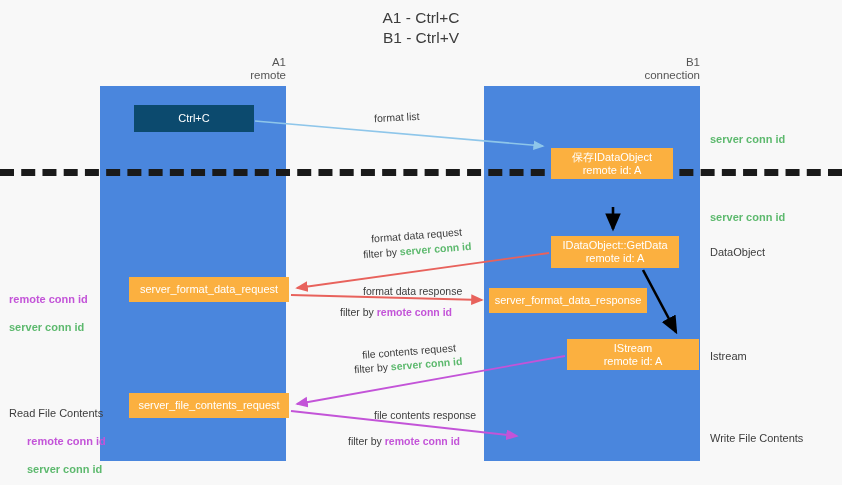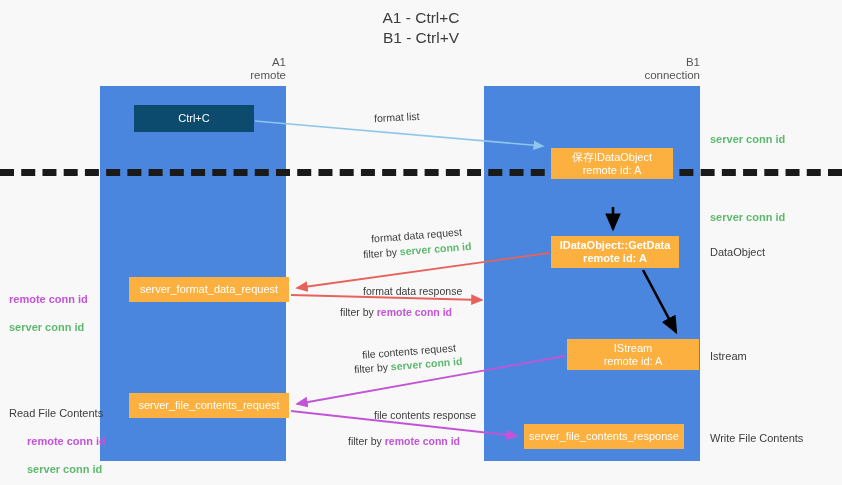--- a/index.html
+++ b/index.html
@@ -72,21 +72,21 @@
     justify-content: center;
     white-space: pre-line;
     padding: 2px 4px;
   }
   .node.green { background: #0c4a6e; }
   .node.orange { background: #fbb040; }
 
   #nodeCtrlC    { left: 134px; top: 105px; width: 120px; height: 27px; }
   #nodeSaveIDO  { left: 551px; top: 132px; width: 122px; height: 31px; margin-top: 16px; }
   #nodeCtrlV    { left: 553px; top: 180px; width: 120px; height: 26px; }
-  #nodeGetData  { left: 551px; top: 236px; width: 128px; height: 32px; font-weight: bold; }
+  #nodeGetData  { left: 551px; top: 236px; width: 128px; height: 32px; }
   #nodeFmtReq   { left: 129px; top: 277px; width: 160px; height: 25px; }
   #nodeFmtResp  { left: 489px; top: 288px; width: 158px; height: 25px; }
   #nodeIStream  { left: 567px; top: 339px; width: 132px; height: 31px; }
   #nodeFileReq  { left: 129px; top: 393px; width: 160px; height: 25px; }
   #nodeFileResp { left: 524px; top: 424px; width: 160px; height: 25px; }
 
   
   .edge-label {
     font-size: 10.5px;
     color: #3c3c3c;
@@ -204,24 +204,24 @@
   </svg>
 
   <div class="abs" id="divider"></div>
 
   <div class="abs node green" id="nodeCtrlC">Ctrl+C</div>
   <div class="abs node orange" id="nodeSaveIDO">保存IDataObject
 remote id: A</div>
   <div class="abs node orange" id="nodeGetData">IDataObject::GetData
 remote id: A</div>
   <div class="abs node orange" id="nodeFmtReq">server_format_data_request</div>
+  <div class="abs node orange" id="nodeFmtResp">server_format_data_response</div>
   <div class="abs node orange" id="nodeIStream">IStream
 remote id: A</div>
   <div class="abs node orange" id="nodeFileReq">server_file_contents_request</div>
-  <div class="abs node orange" id="nodeFileResp">server_file_contents_response</div>
 
   <div class="abs edge-label" id="lblFormatList">format list</div>
 
   <div class="abs edge-label" id="lblFmtReq1">format data request</div>
   <div class="abs edge-label" id="lblFmtReq2"><span>filter by </span><span class="green-id">server conn id</span></div>
 
   <div class="abs edge-label" id="lblFmtResp1">format data response</div>
   <div class="abs edge-label" id="lblFmtResp2"><span>filter by </span><span class="purple-id">remote conn id</span></div>
 
   <div class="abs edge-label" id="lblFileReq1">file contents request</div>

